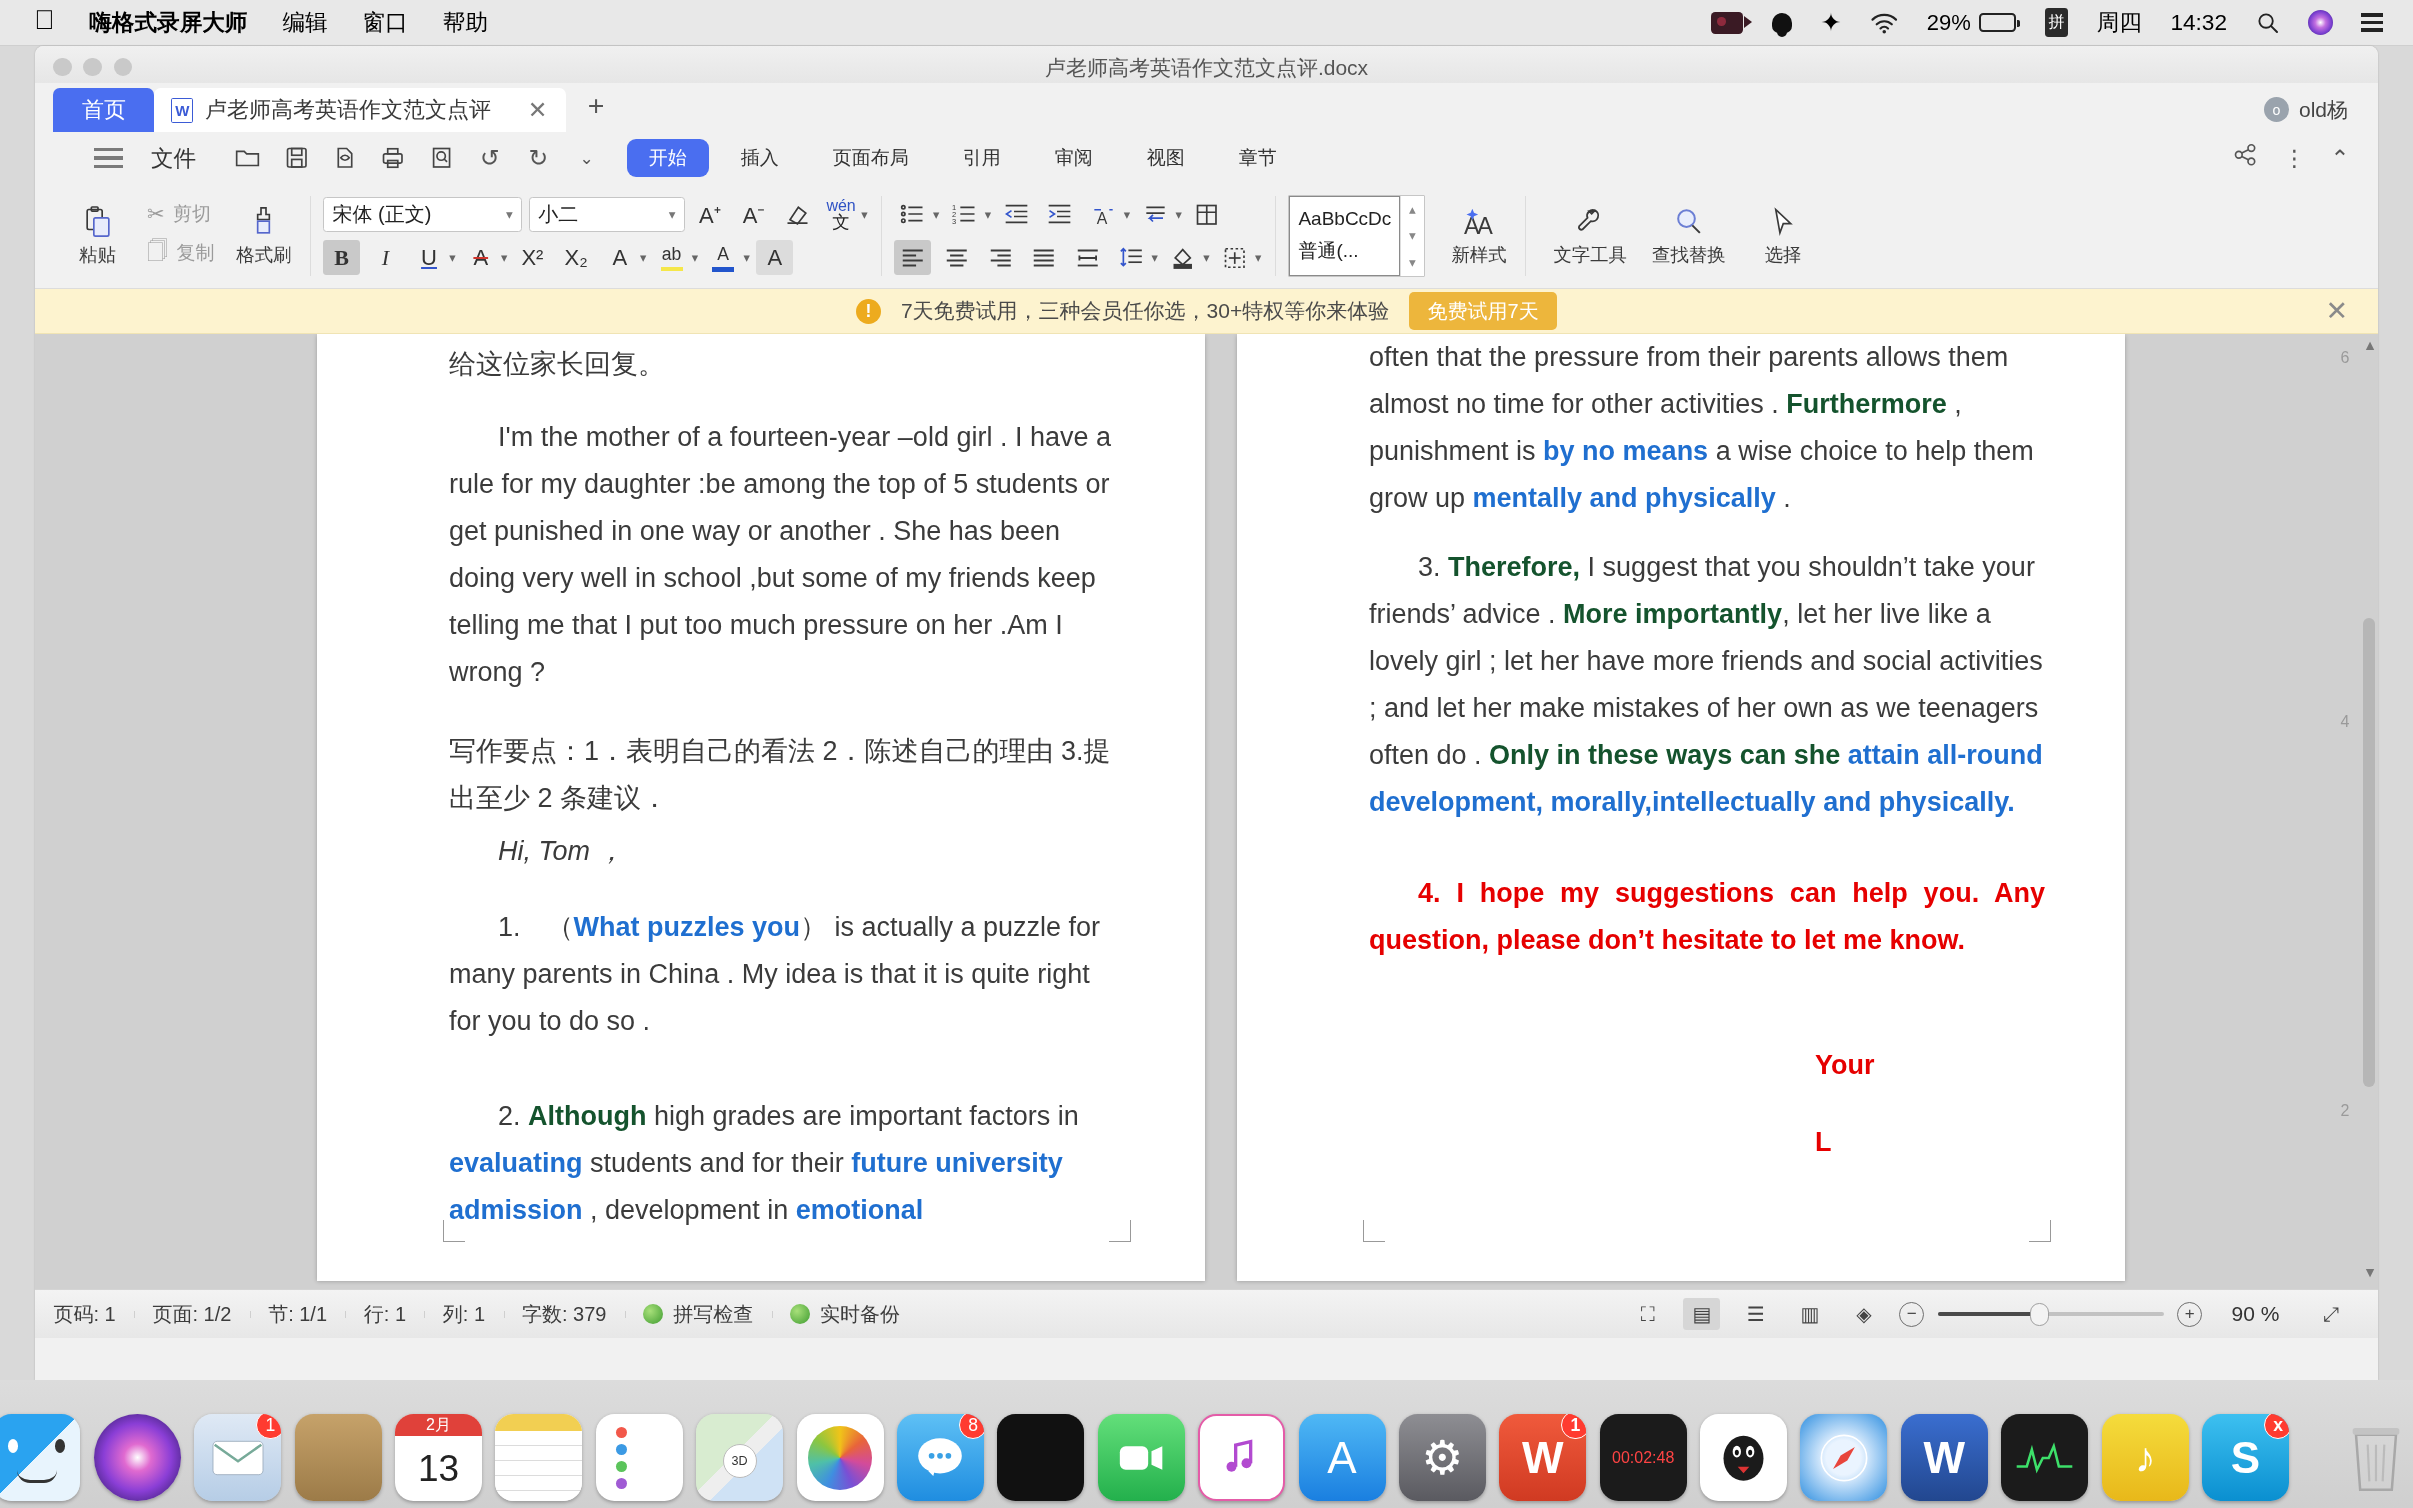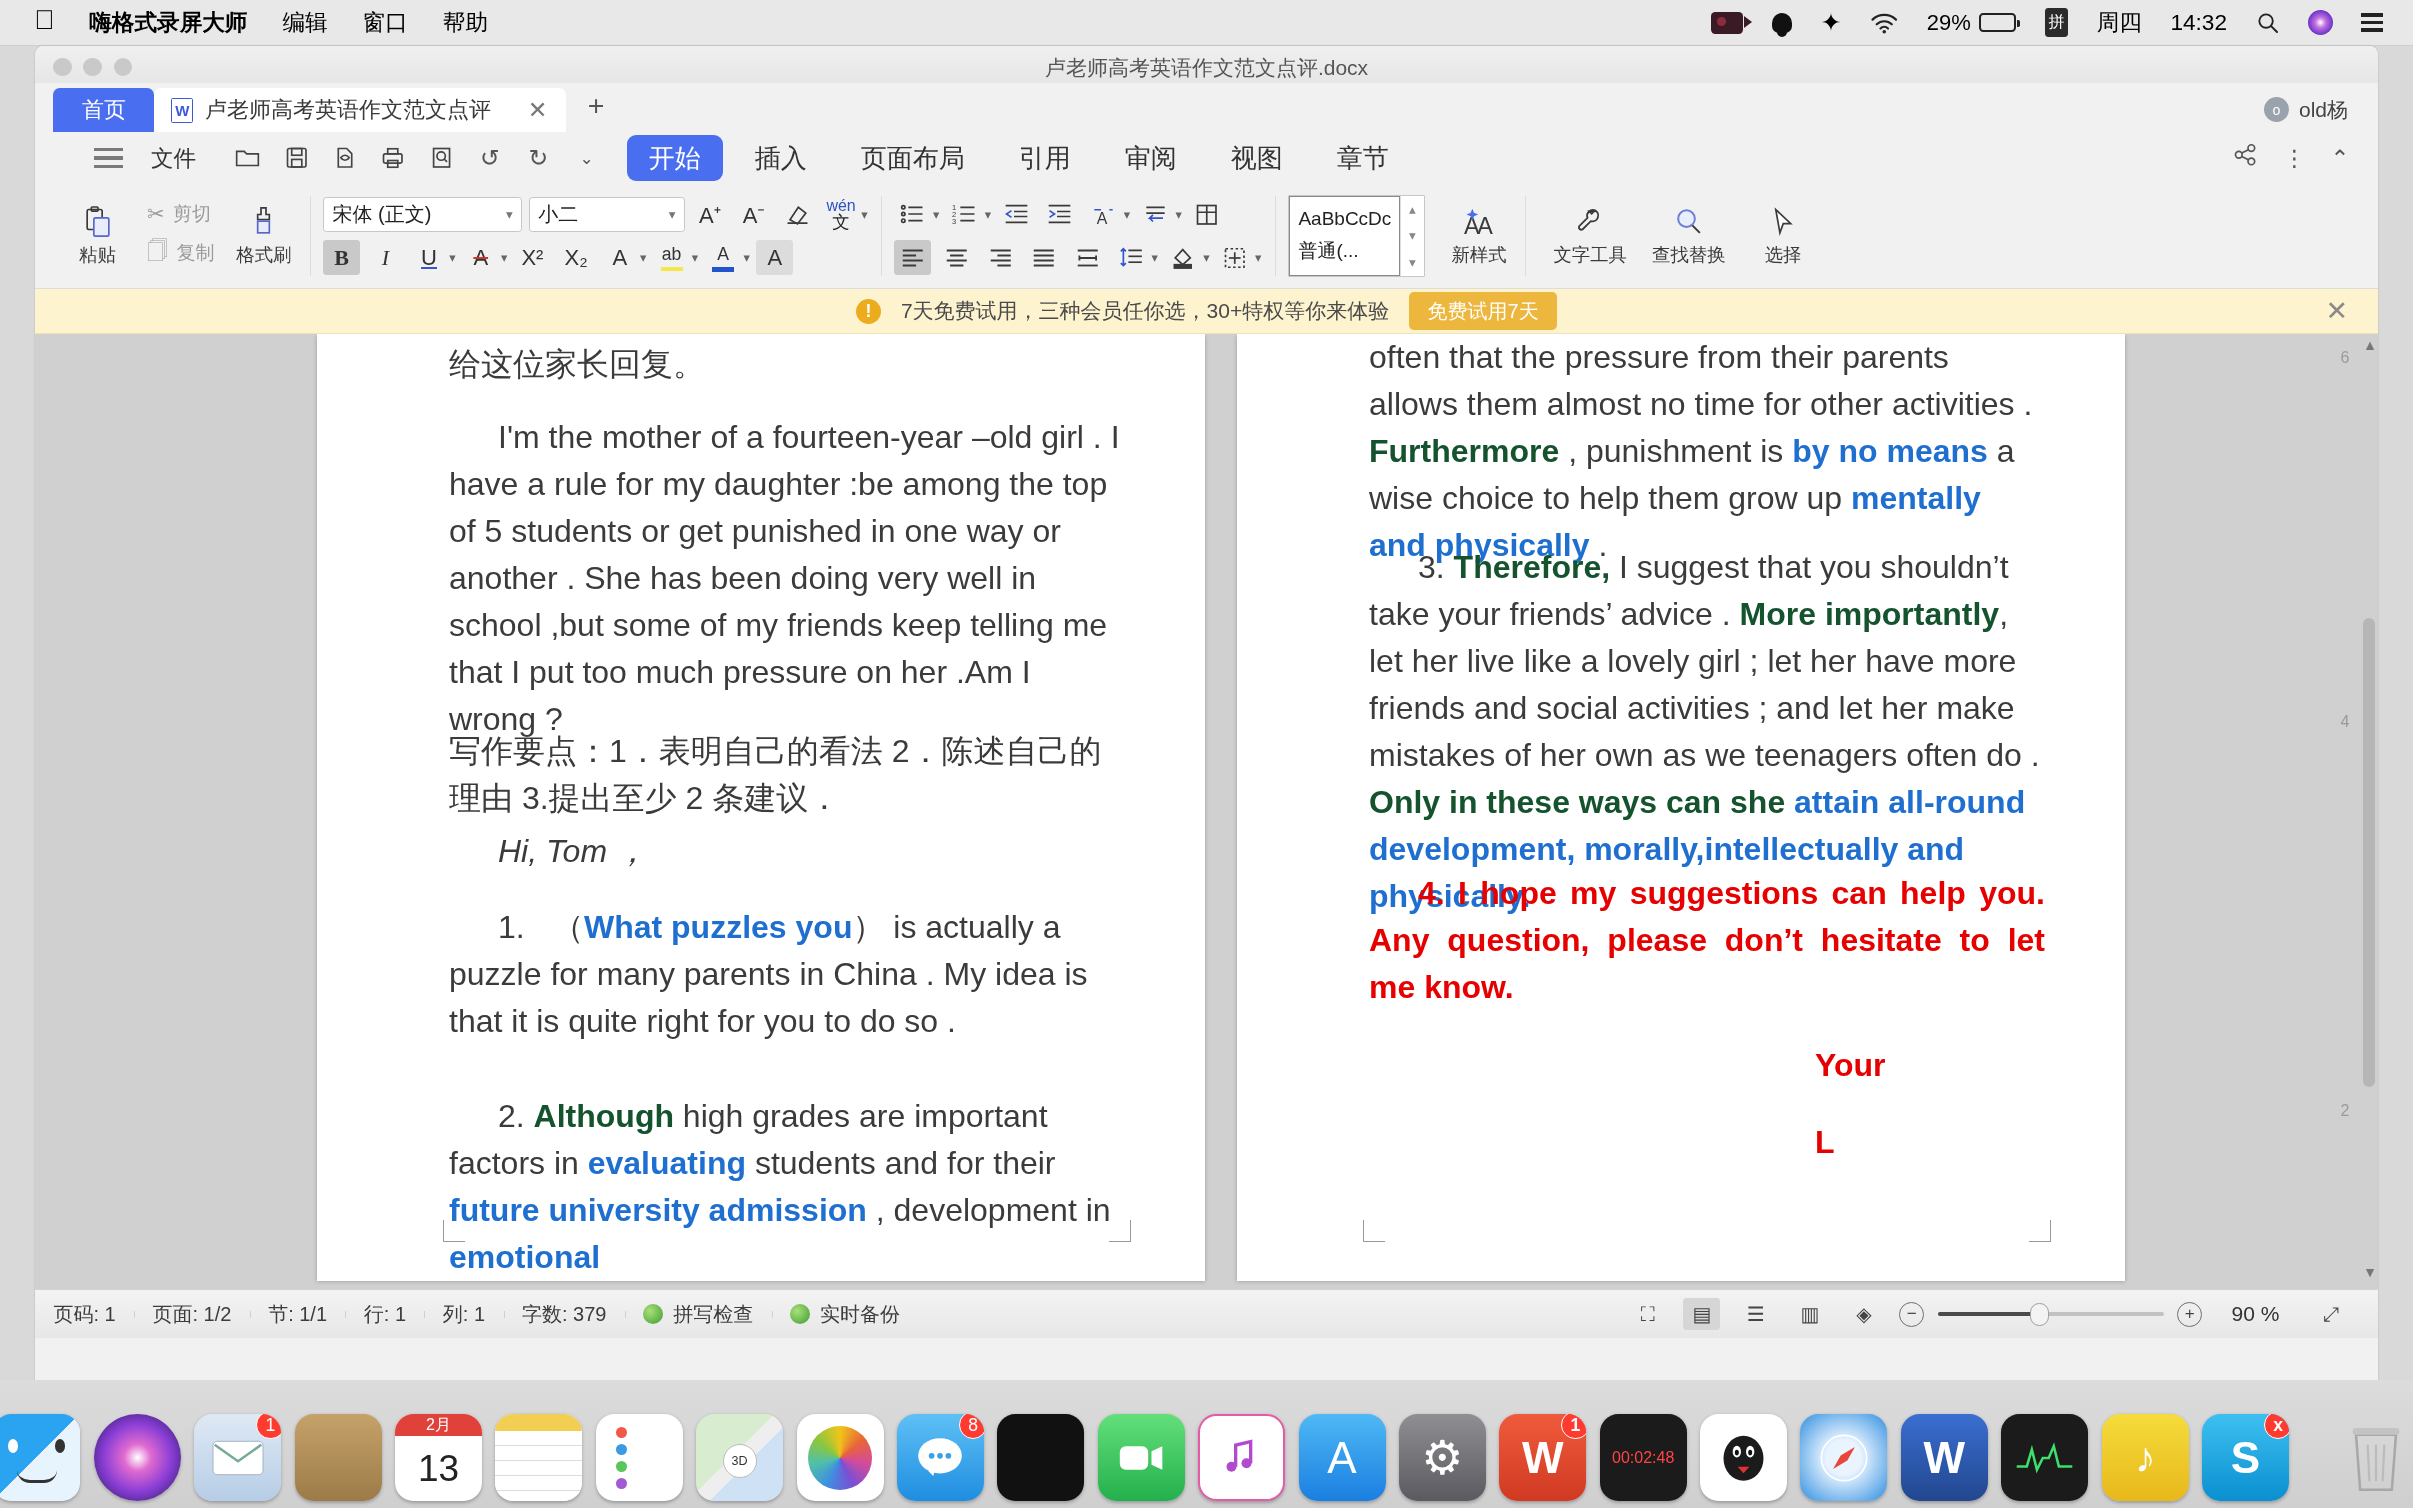--- a/index.html
+++ b/index.html
@@ -70,21 +70,21 @@
   #account { position:absolute; right: 30px; bottom: 8.4px; display:flex; align-items:center; gap:10px; font-size:21px; color:#444;}
   .avatar { width:25px;height:25px;border-radius:50%;background:#9aa3ad; display:flex;align-items:center;justify-content:center;color:#fff;font-size:14.2px;}
 
   
   #ribbon-tabs { height: 52px; background:#f1f1f1; display:flex; align-items:center; padding-left: 59px; gap: 0; position:relative;}
   .hamburger { display:flex;flex-direction:column;gap:5px;margin-right:15px;}
   .hamburger i{display:block;width:28.5px;height:3.4px;background:#7a7a7a;}
   .rt-text { font-size: 22.6px; color:#333; padding: 0 13.4px; }
   .qa-icons { display:flex; align-items:center; gap: 18.4px; margin: 0 20px 0 23.5px; }
   .qa { width: 30px; height: 30px; color:#555; display:flex;align-items:center;justify-content:center;font-size:23.5px;}
-  .rtab { font-size: 26px; color:#333; padding: 5.9px 22px; border-radius:9px; margin: 0 5px;}
+  .rtab { font-size: 19px; color:#333; padding: 5.9px 22px; border-radius:9px; margin: 0 5px;}
   .rtab.active { background:#4a6ef0; color:#fff; }
   #ribbon-right { margin-left:auto; display:flex; align-items:center; gap:25px; padding-right: 28.5px; }
   #ribbon-right .ri { font-size: 22.6px; color:#555; }
 
   
   #ribbon { height: 105px; background:#f1f1f1; display:flex; align-items:stretch; border-bottom:0.8px solid #dcdcdc; position:relative;}
   .rgroup { display:flex; align-items:center; padding: 0 13.4px; position:relative; }
   .rgroup + .rgroup:before { content:""; position:absolute; left:0; top:11.7px; bottom:11.7px; width:0.8px; background:#dcdcdc;}
 
   .bigbtn { display:flex; flex-direction:column; align-items:center; justify-content:center; min-width: 65px; gap:3.4px; color:#3b3b3b;}
@@ -117,21 +117,21 @@
   .trial-btn { background:#edb63c; color:#fff; font-size:20px; padding: 5.9px 18.4px; border-radius:5px;}
   #banner .x { position:absolute; right: 30px; font-size: 27px; color:#8a8a8a;}
 
   
   #canvas { position:relative; height: 955px; background:#d0d0d0; overflow:hidden; }
   .page {
     position:absolute; top: 0; background:#fff; box-shadow: 0 0.8px 4.2px rgba(0,0,0,.25);
   }
   #page-left  { left: 282px; width: 888px; height: 947px; }
   #page-right { left: 1202px; width: 888px; height: 947px; }
-  .ptext { position:absolute; left: 132px; right: 80px; color:#3b3b3b; font-size: 32px; line-height: 47px; }
+  .ptext { position:absolute; left: 132px; right: 80px; color:#3b3b3b; font-size: 27px; line-height: 47px; }
   .ind { text-indent: 49px; }
   .red { color:#14532d; font-weight:bold; }
   .blue { color:#1f6fd0; font-weight:bold; }
   .allred { color:#e60000; font-weight:bold; }
   .corner { position:absolute; width: 22px; height: 22px; }
   .corner.bl { left: 126px; bottom: 39px; border-left:1.3px solid #999; border-bottom:1.3px solid #999;}
   .corner.br { right: 74px; bottom: 39px; border-right:1.3px solid #999; border-bottom:1.3px solid #999;}
   .vscroll { position:absolute; right: 3.4px; top: 6.7px; width: 11.7px; height: 939px; }
   .vscroll .thumb { position:absolute; top: 277px; width:100%; height: 469px; background:#b6b6b6; border-radius:5.9px;}
   .vscroll .arw { position:absolute; left:0; right:0; text-align:center; font-size:14.2px; color:#777;}

